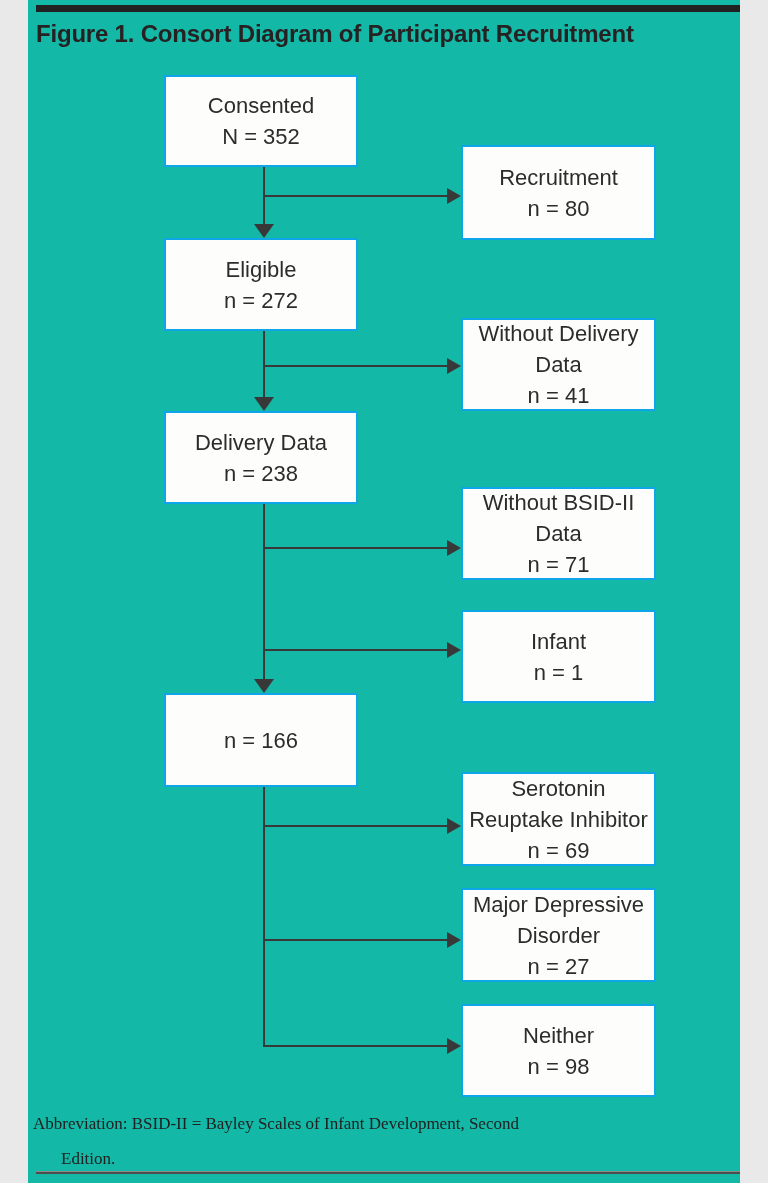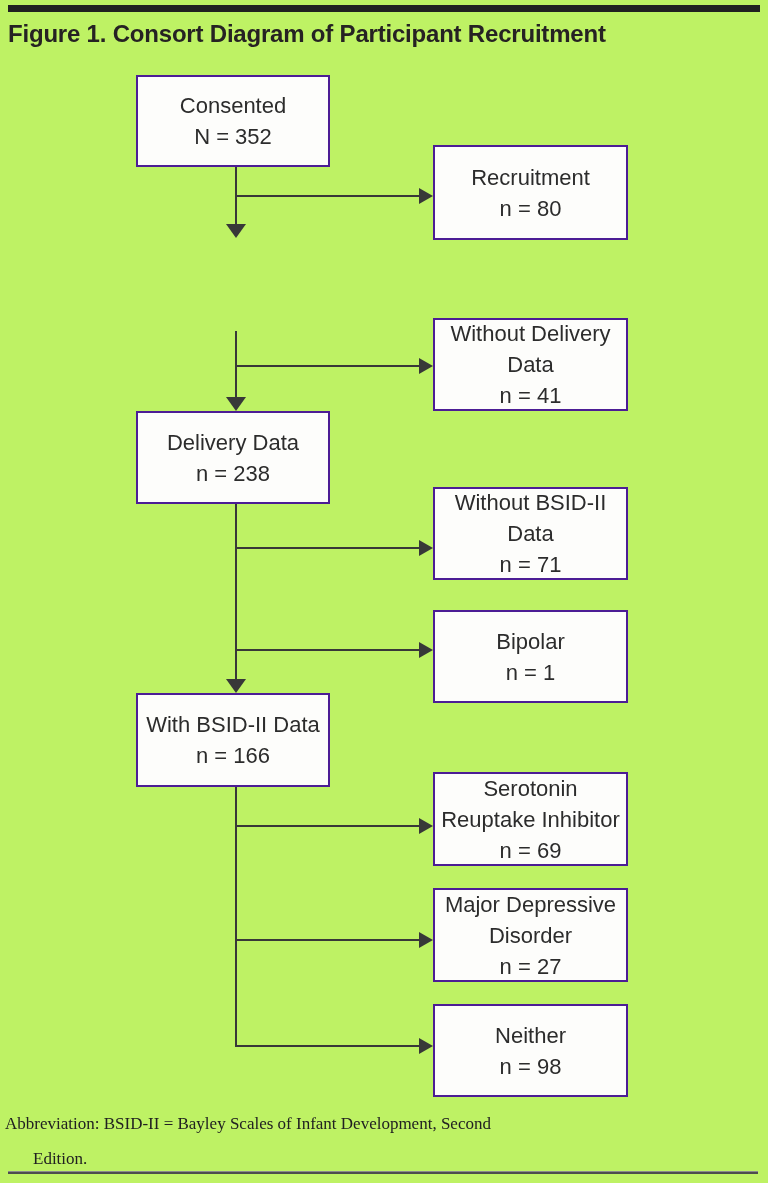--- a/index.html
+++ b/index.html
@@ -1,28 +1,28 @@
 <!DOCTYPE html>
 <html><head>
 <meta charset="utf-8">
 <style>
   html,body{margin:0;padding:0;background:#e9e9e9;}
   .page{
-    position:relative;width:768px;height:1183px;margin:0 auto;
-    background:#bef264;overflow:hidden;
+    position:relative;width:712px;height:1183px;margin:0 auto;
+    background:#14b8a6;overflow:hidden;
     font-family:"Liberation Sans",sans-serif;color:#2c2c2c;
   }
   .rule-top{position:absolute;left:8px;top:5px;width:752px;height:7px;background:#212121;}
   .rule-bottom{position:absolute;left:8px;top:1171px;width:750px;height:3px;background:#4d4d4d;border-top:1px solid #8a8a8a;box-sizing:border-box;}
   .fig-title{
     position:absolute;left:8px;top:20px;width:740px;
     font-size:24px;font-weight:700;letter-spacing:-0.2px;color:#262223;
   }
   .node{
-    position:absolute;box-sizing:border-box;border:2px solid #4c1d95;background:#fdfdfb;
+    position:absolute;box-sizing:border-box;border:2px solid #0ea5e9;background:#fdfdfb;
     display:flex;flex-direction:column;justify-content:center;align-items:center;
     text-align:center;font-size:22px;line-height:31px;color:#2c2c2c;
   }
   .node .lbl,.node .cnt{white-space:pre-line;}
   .v-line{position:absolute;width:2px;background:#383838;left:235px;}
   .h-line{position:absolute;height:2px;background:#383838;left:235px;width:184px;}
   .arrow-down{
     position:absolute;width:0;height:0;left:226px;
     border-left:10px solid transparent;border-right:10px solid transparent;
     border-top:14px solid #383838;
@@ -44,45 +44,48 @@
 <div class="page">
 
   <div class="rule-top"></div>
 
   <div class="fig-title">Figure 1. Consort Diagram of Participant Recruitment</div>
 
   <div class="node" style="left:136px;top:75px;width:194px;height:92px">
     <span class="lbl">Consented</span>
     <span class="cnt">N = 352</span>
   </div>
+  <div class="node" style="left:136px;top:238px;width:194px;height:93px">
+    <span class="lbl">Eligible</span>
+    <span class="cnt">n = 272</span>
+  </div>
   <div class="node" style="left:136px;top:411px;width:194px;height:93px">
     <span class="lbl">Delivery Data</span>
     <span class="cnt">n = 238</span>
   </div>
   <div class="node" style="left:136px;top:693px;width:194px;height:94px">
-    <span class="lbl">With BSID-II Data</span>
     <span class="cnt">n = 166</span>
   </div>
 
   <div class="node" style="left:433px;top:145px;width:195px;height:95px">
     <span class="lbl">Recruitment</span>
     <span class="cnt">n = 80</span>
   </div>
   <div class="node" style="left:433px;top:318px;width:195px;height:93px">
     <span class="lbl">Without Delivery
 Data</span>
     <span class="cnt">n = 41</span>
   </div>
   <div class="node" style="left:433px;top:487px;width:195px;height:93px">
     <span class="lbl">Without BSID-II
 Data</span>
     <span class="cnt">n = 71</span>
   </div>
   <div class="node" style="left:433px;top:610px;width:195px;height:93px">
-    <span class="lbl">Bipolar</span>
+    <span class="lbl">Infant</span>
     <span class="cnt">n = 1</span>
   </div>
   <div class="node" style="left:433px;top:772px;width:195px;height:94px">
     <span class="lbl">Serotonin
 Reuptake Inhibitor</span>
     <span class="cnt">n = 69</span>
   </div>
   <div class="node" style="left:433px;top:888px;width:195px;height:94px">
     <span class="lbl">Major Depressive
 Disorder</span>

